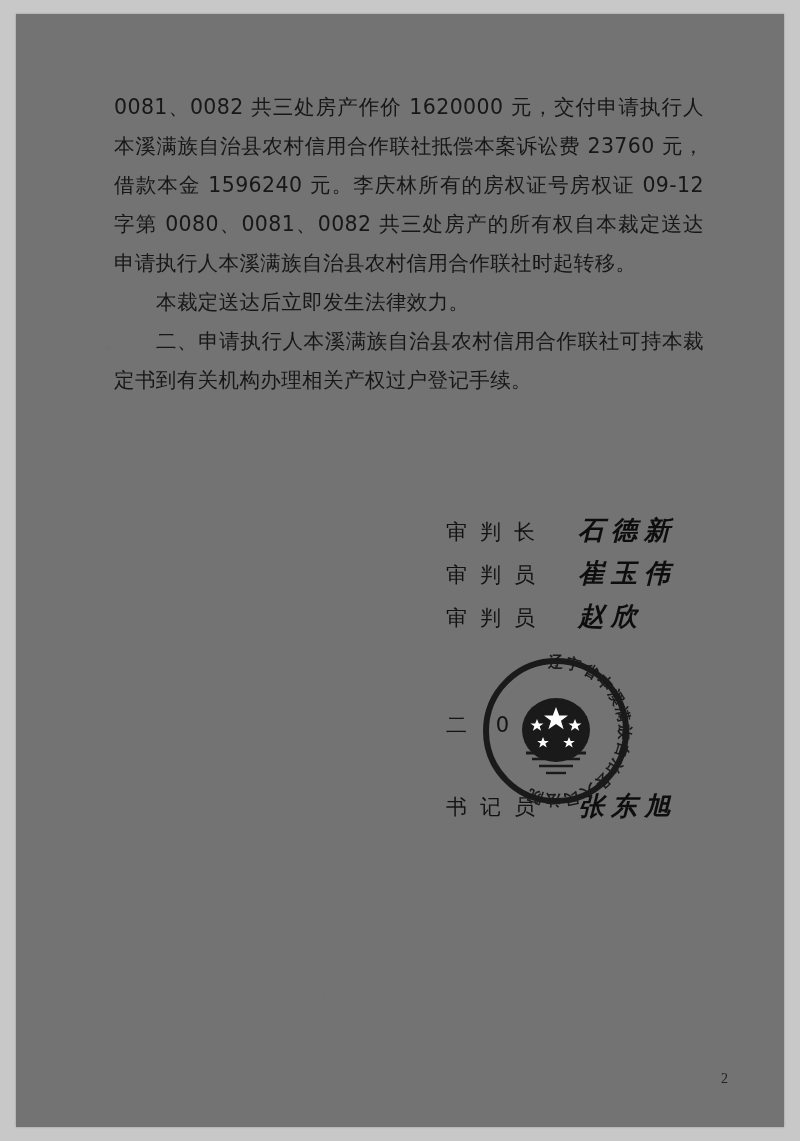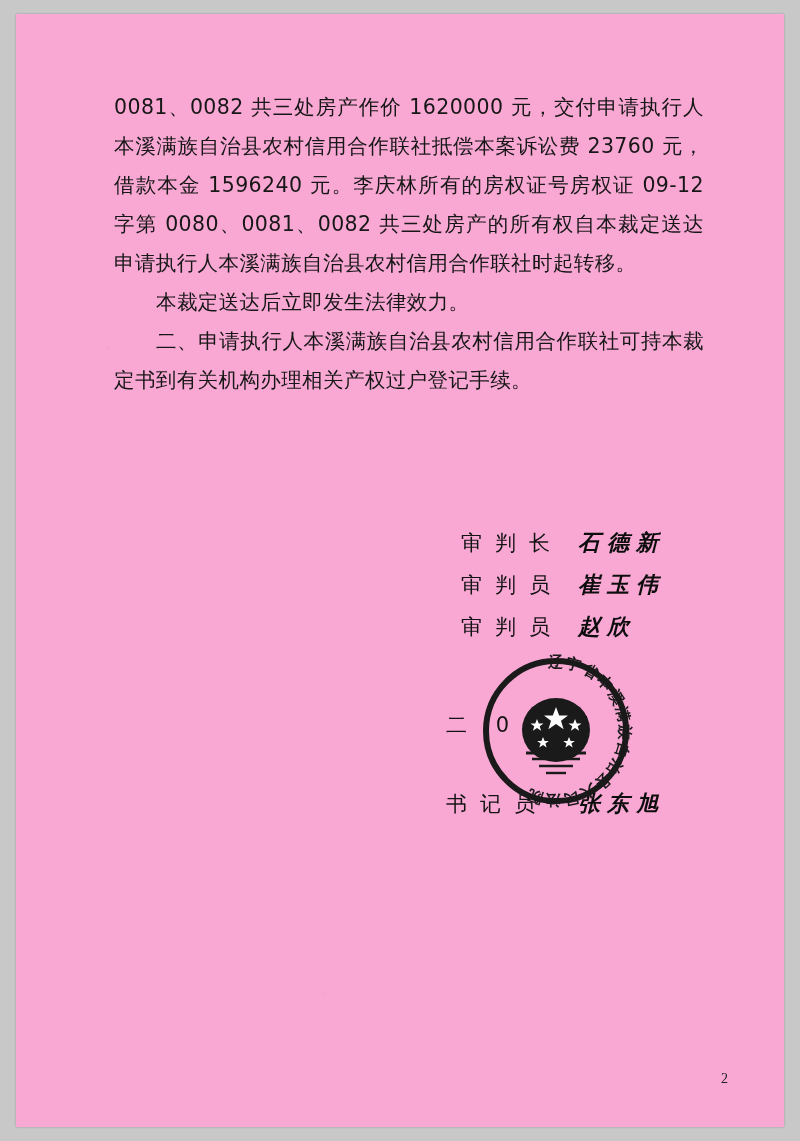--- a/index.html
+++ b/index.html
@@ -12,21 +12,21 @@
     height: 1141px;
     overflow: hidden;
     font-family: "Liberation Serif", serif;
   }
   .page {
     position: absolute;
     left: 16px;
     top: 14px;
     width: 768px;
     height: 1113px;
-    background: #f9a8d4;
+    background: #737373;
     box-shadow: 0 0 2px rgba(0,0,0,0.25);
     overflow: hidden;
   }
   .paper-noise {
     position: absolute;
     inset: 0;
     background:
       radial-gradient(circle at 12% 30%, rgba(0,0,0,0.015) 0 2px, transparent 3px),
       radial-gradient(circle at 70% 65%, rgba(0,0,0,0.012) 0 2px, transparent 3px),
       radial-gradient(circle at 40% 88%, rgba(0,0,0,0.012) 0 2px, transparent 3px),
@@ -50,44 +50,43 @@
   }
   .para.indent {
     text-indent: 42px;
   }
   .para + .para {
     margin-top: 0px;
   }
   .sig-block {
     position: absolute;
     left: 430px;
-    top: 508px;
+    top: 496px;
     width: 280px;
     font-size: 21px;
     line-height: 41px;
     color: #121212;
     font-family: "DejaVu Sans", "Liberation Sans", sans-serif;
-    text-align: center;
   }
   .sig-row {
     display: flex;
     align-items: baseline;
     white-space: nowrap;
   }
   .sig-role {
     display: inline-block;
     width: 132px;
     letter-spacing: 13px;
   }
   .sig-name {
     font-family: "DejaVu Serif", serif;
     font-weight: bold;
     font-style: italic;
     letter-spacing: 7px;
-    font-size: 22px;
+    font-size: 26px;
     color: #0d0d0d;
   }
   .date-row {
     position: absolute;
     left: 430px;
     top: 697px;
     width: 300px;
     font-size: 21px;
     letter-spacing: 11px;
     color: #131313;

